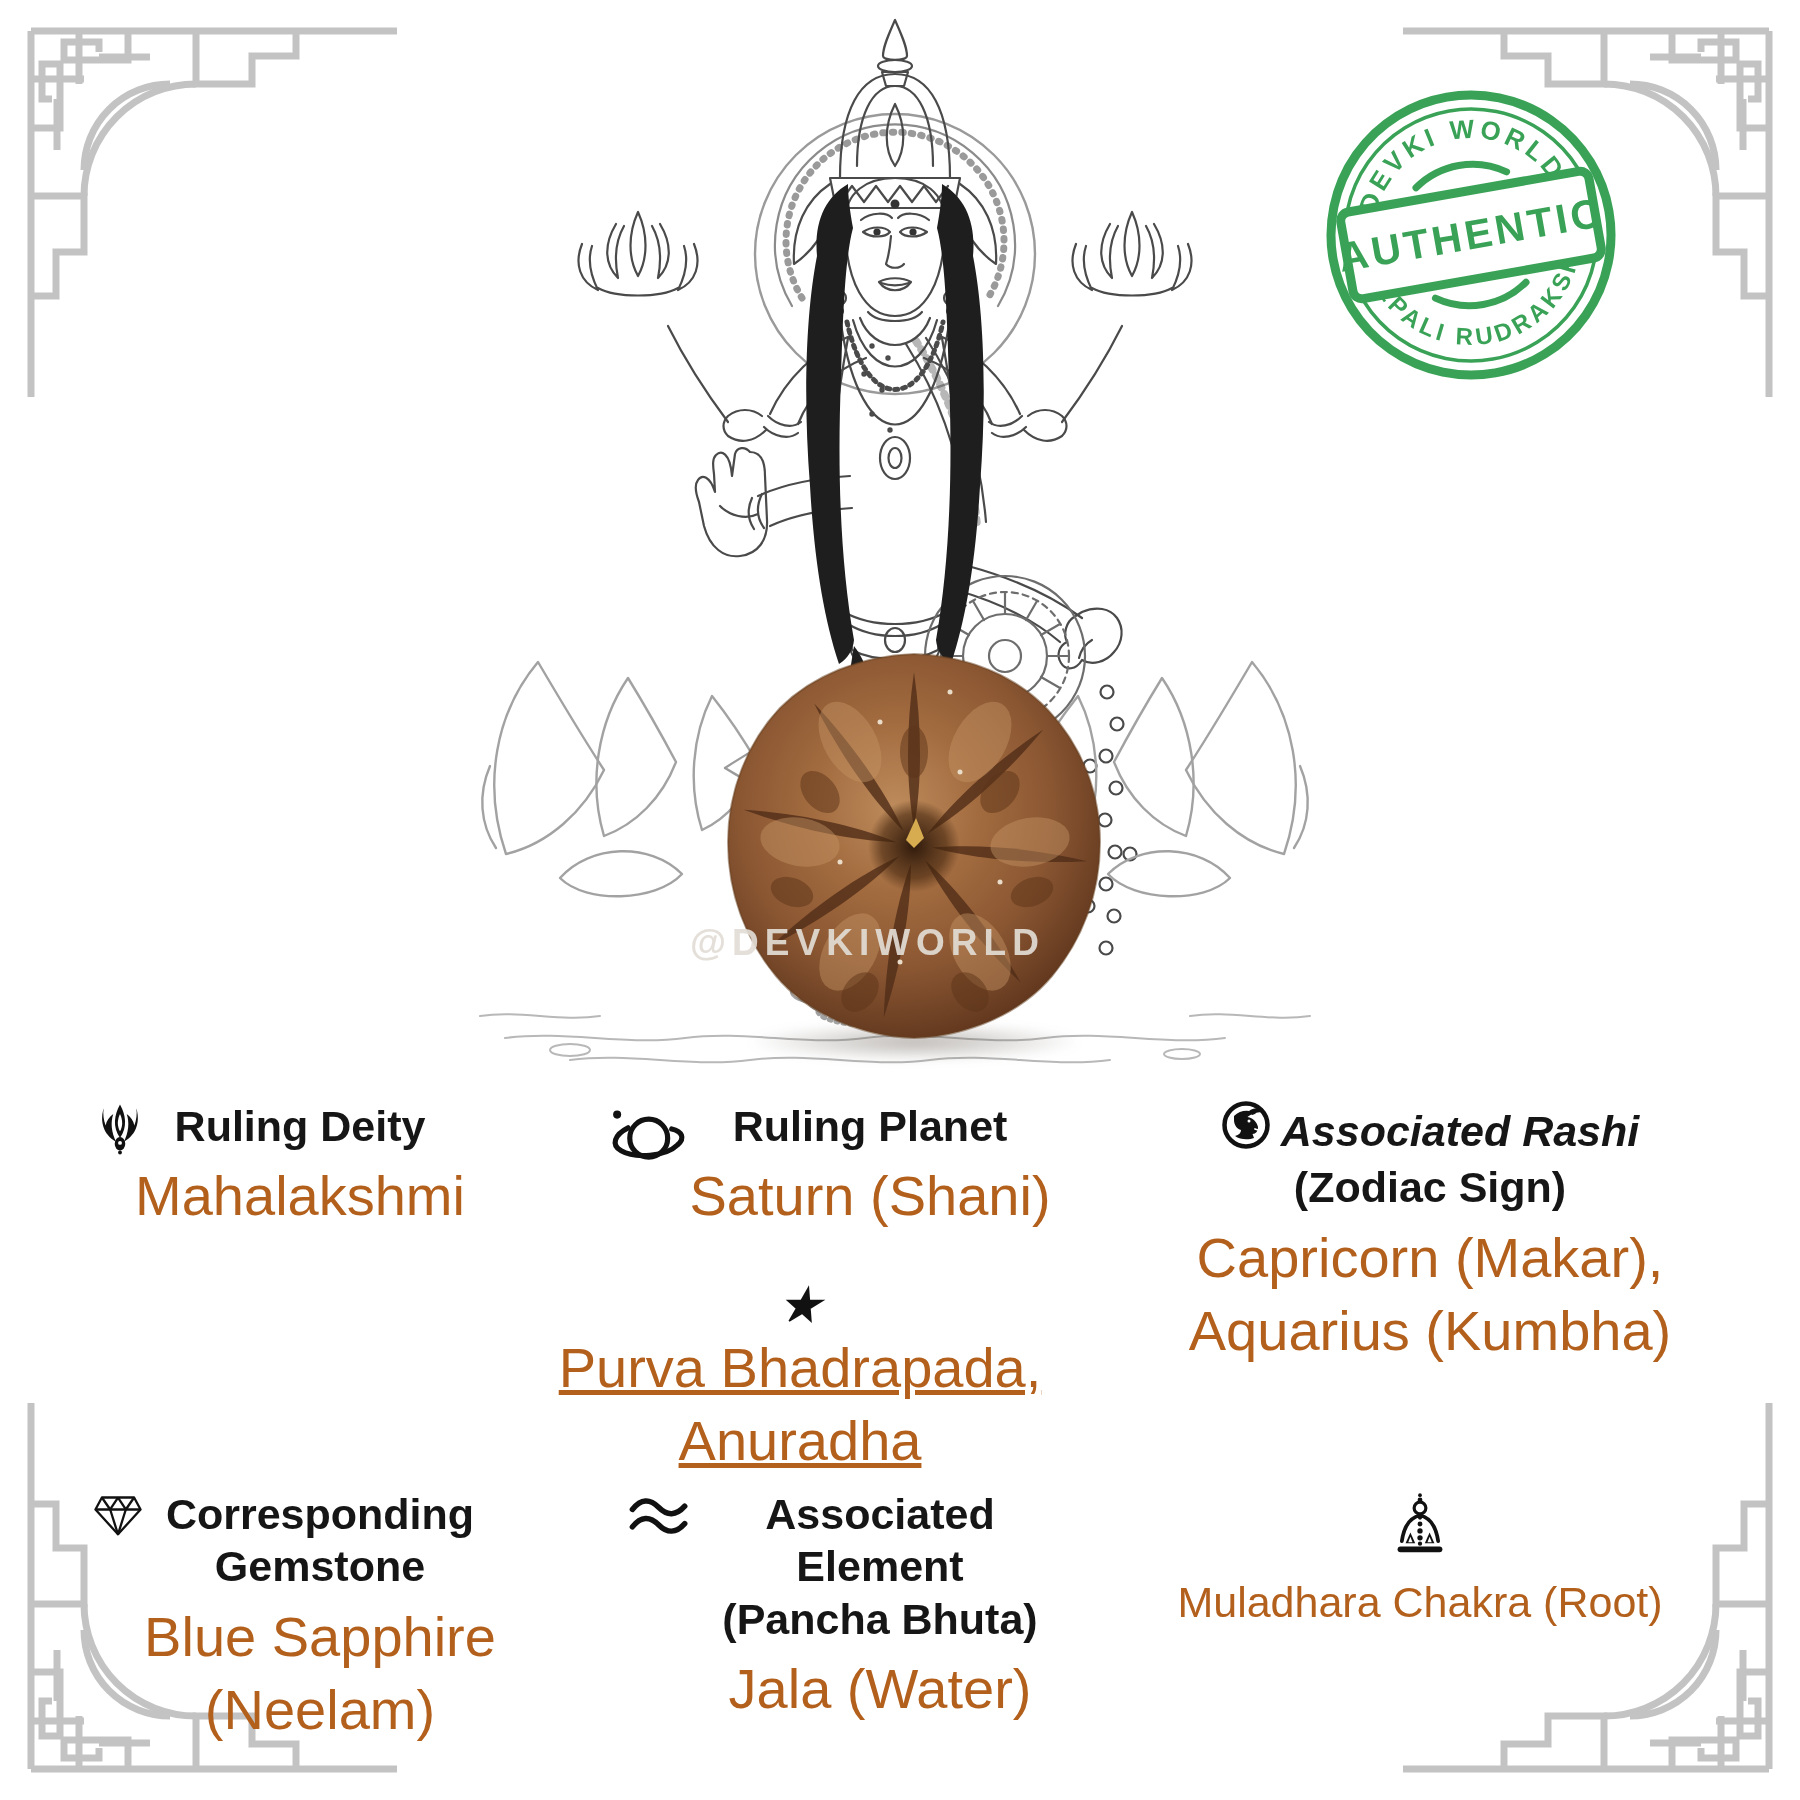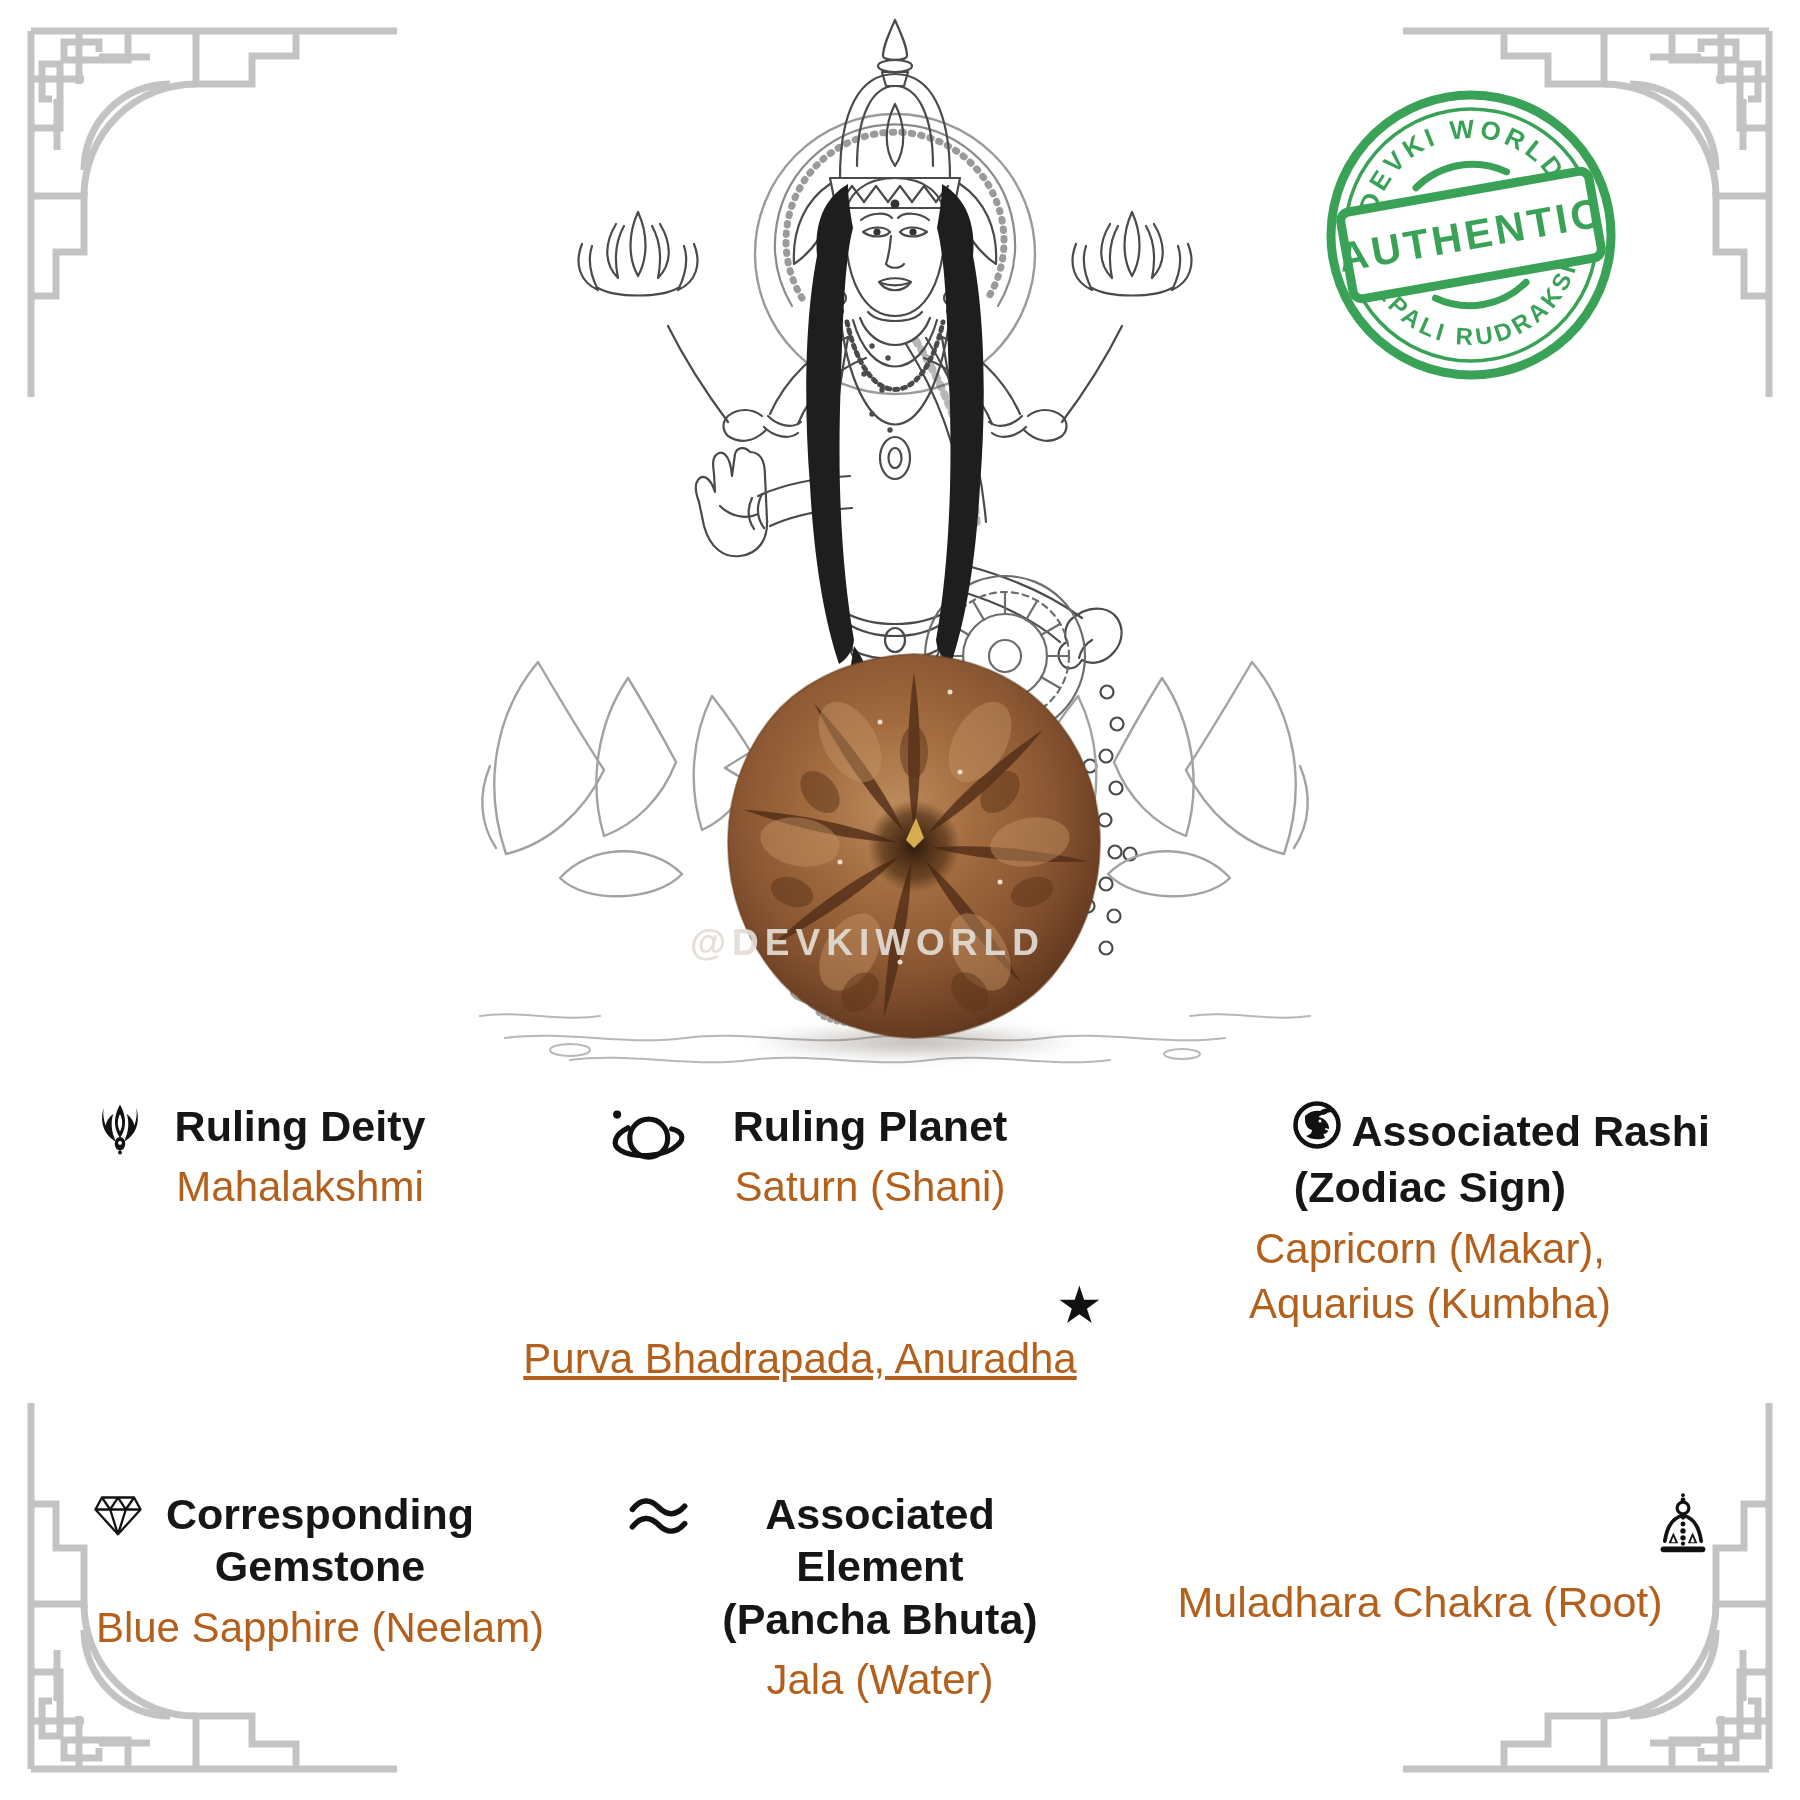--- a/index.html
+++ b/index.html
@@ -22,23 +22,23 @@
      filter:blur(5px);}
   .watermark{position:absolute;left:690px;top:922px;width:470px;z-index:5;text-align:left;
      font-size:37px;font-weight:700;letter-spacing:6px;color:rgba(226,220,213,0.92);}
 
   .stamp{position:absolute;left:1316px;top:80px;width:310px;height:310px;z-index:6;}
 
   
   .sec{position:absolute;z-index:7;text-align:center;}
   .sec .title{margin:0;font-size:43px;line-height:1.22;font-weight:700;color:#161616;}
   .sec .title span{display:block;}
-  .sec .iconline{display:flex;align-items:center;justify-content:flex-end;gap:10px;}
+  .sec .iconline{display:flex;align-items:center;justify-content:center;gap:10px;font-style:italic;}
   .sec .iconline span{display:inline-block;}
-  .sec .value{margin:8px 0 0 0;font-size:42px;line-height:1.3;color:#b3601d;font-weight:400;}
+  .sec .value{margin:8px 0 0 0;font-size:56px;line-height:1.3;color:#b3601d;font-weight:400;}
   .sec .value span{display:block;}
   .abs-icon{position:absolute;display:block;}
   .inl-icon{display:inline-flex;align-items:center;}
   .star-glyph{font-size:46px;color:#111;line-height:1;}
 
   .s1{left:80px; top:1100px; width:440px;}
   .s1 .abs-icon{left:16px; top:0px; width:48px; height:56px;}
   .s2{left:600px; top:1100px; width:540px;}
   .s2 .abs-icon{left:6px; top:6px; width:82px; height:62px;}
   .s3{left:1150px; top:1100px; width:560px;}

